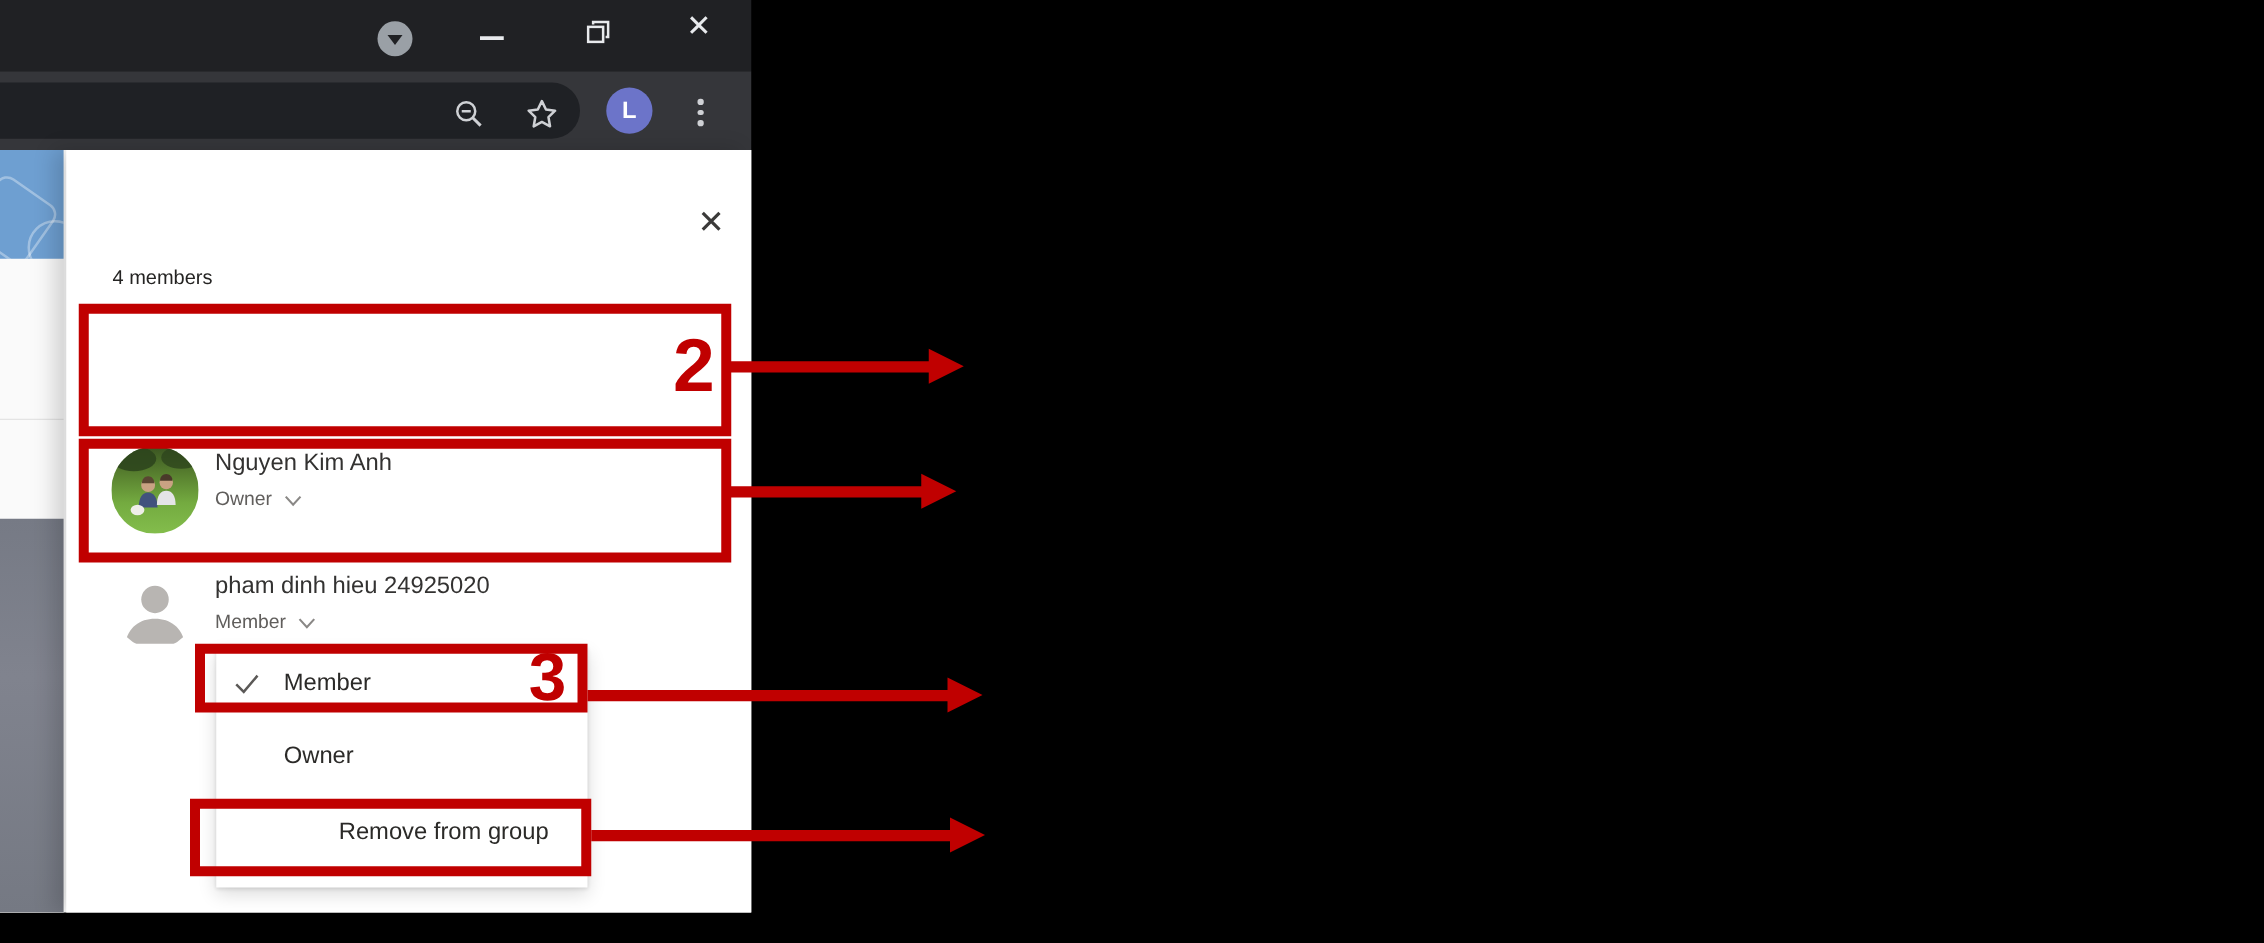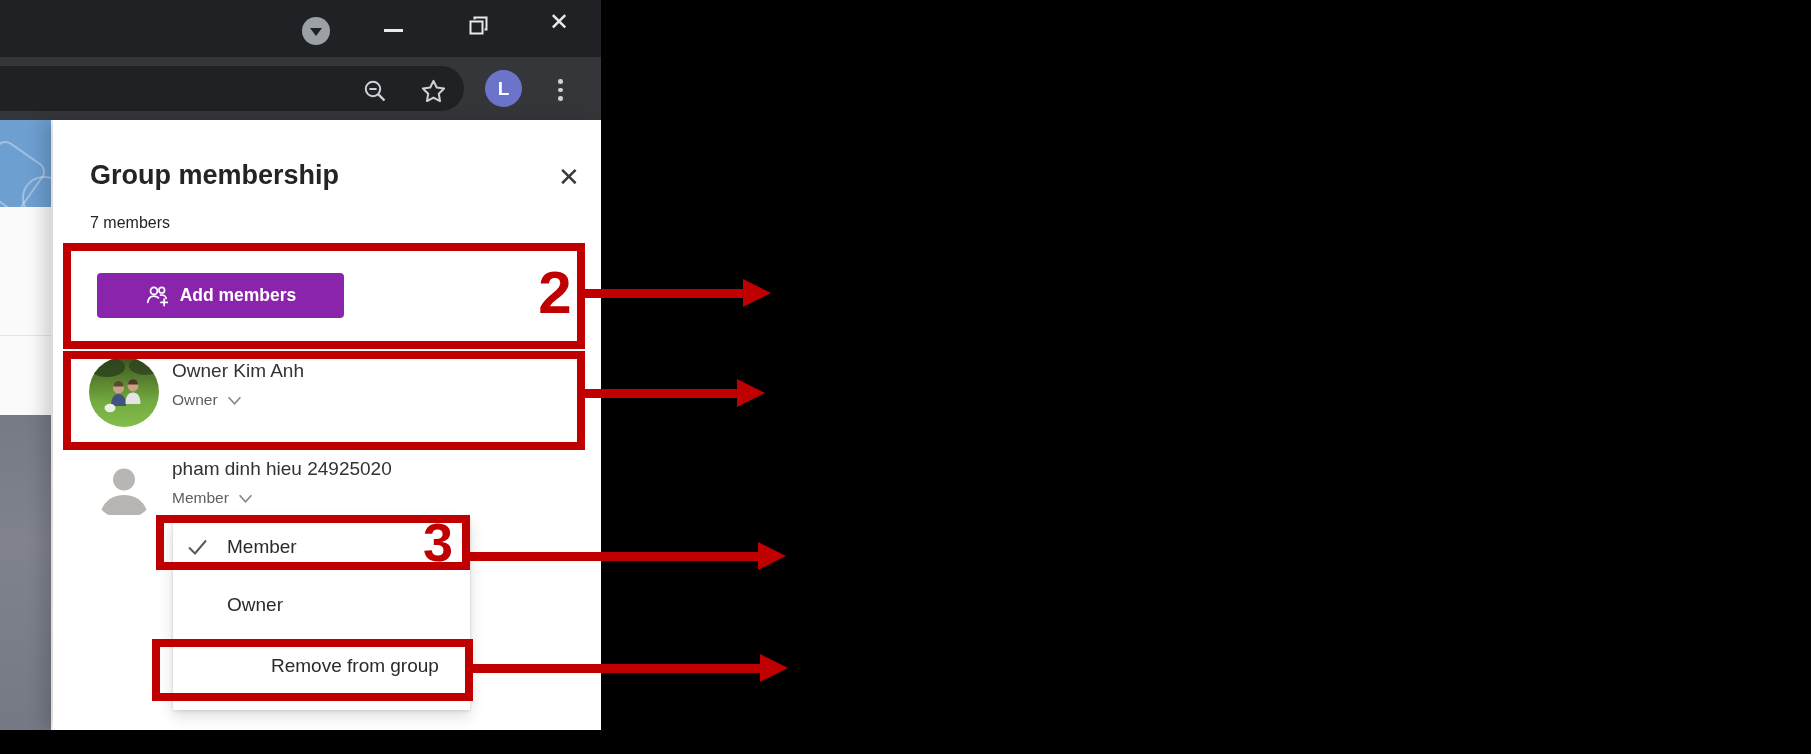--- a/index.html
+++ b/index.html
@@ -113,35 +113,23 @@
         <div class="strip-blue">
           <div class="doodle" style="left:-18px;top:28px;width:52px;height:52px;transform:rotate(35deg);border-radius:10px;"></div>
           <div class="doodle" style="left:22px;top:56px;width:40px;height:40px;"></div>
         </div>
         <div class="strip-div"></div>
         <div class="strip-gray"></div>
       </div>
 
       <div class="panel">
 
-        <div class="panel-title">Group membership</div>
         <div class="panel-close">✕</div>
-        <div class="member-count">7 members</div>
-
-        <div class="add-btn">
-          <svg width="25" height="25" viewBox="0 0 24 24">
-            <circle cx="8.6" cy="7.6" r="3.3" fill="none" stroke="#fff" stroke-width="1.7"></circle>
-            <path d="M2.6 18.6c.5-3.9 2.9-6.1 6-6.1 1.7 0 3.2.6 4.3 1.7" fill="none" stroke="#fff" stroke-width="1.7" stroke-linecap="round"></path>
-            <circle cx="16.1" cy="6.9" r="2.7" fill="none" stroke="#fff" stroke-width="1.6"></circle>
-            <path d="M14.9 11.6c2.7-.3 4.9 1.1 5.5 3.3" fill="none" stroke="#fff" stroke-width="1.6" stroke-linecap="round"></path>
-            <line x1="18.4" y1="15.6" x2="18.4" y2="21.6" stroke="#fff" stroke-width="1.7" stroke-linecap="round"></line>
-            <line x1="15.4" y1="18.6" x2="21.4" y2="18.6" stroke="#fff" stroke-width="1.7" stroke-linecap="round"></line>
-          </svg>
-          <span class="lbl">Add members</span>
-        </div>
+        <div class="member-count">4 members</div>
+
 
         <div class="avatar" style="left:36px;top:237px;width:70px;height:70px;">
           <svg width="70" height="70" viewBox="0 0 70 70">
             <defs>
               <linearGradient id="avg" x1="0" y1="0" x2="0" y2="1">
                 <stop offset="0" stop-color="#3a5422"></stop>
                   <stop offset="0.3" stop-color="#567d2e"></stop>
                 <stop offset="0.65" stop-color="#74ab40"></stop>
                   <stop offset="1" stop-color="#83bd4c"></stop>
               </linearGradient>
@@ -151,21 +139,21 @@
             <ellipse cx="56" cy="9" rx="16" ry="9" fill="#2c431c" opacity="0.75"></ellipse>
             <path d="M22 49c0-8 3-12 7.5-12s7.5 4 7.5 12z" fill="#41527d"></path>
             <circle cx="29.5" cy="31" r="5.6" fill="#c9a283"></circle>
             <path d="M24.5 29.5c0-3.4 2.2-5.6 5-5.6s5 2.2 5 5.6z" fill="#5a4632"></path>
             <path d="M36.5 47c0-8 3-11.5 7.5-11.5s7.5 3.5 7.5 11.5z" fill="#e4e4e7"></path>
             <circle cx="44" cy="29" r="5.4" fill="#c9a283"></circle>
             <path d="M39 27.6c0-3.2 2.2-5.4 5-5.4s5 2.2 5 5.4z" fill="#4a3a2a"></path>
             <ellipse cx="21" cy="51" rx="5.5" ry="4.2" fill="#eeeee8"></ellipse>
           </svg>
         </div>
-        <div class="m-name" style="left:119px;top:240px;">Owner Kim Anh</div>
+        <div class="m-name" style="left:119px;top:240px;">Nguyen Kim Anh</div>
         <div class="m-role" style="left:119px;top:271px;">
           <span>Owner</span>
           <svg width="15" height="11" viewBox="0 0 14 10">
             <polyline points="1.5,2 7,8 12.5,2" fill="none" stroke="#8a8886" stroke-width="1.6"></polyline>
           </svg>
         </div>
 
         <div class="avatar" style="left:39px;top:335px;width:64px;height:64px;background:#fff;">
           <svg width="64" height="64" viewBox="0 0 64 64">
             <circle cx="32" cy="24.5" r="11" fill="#b8b5b2"></circle>

